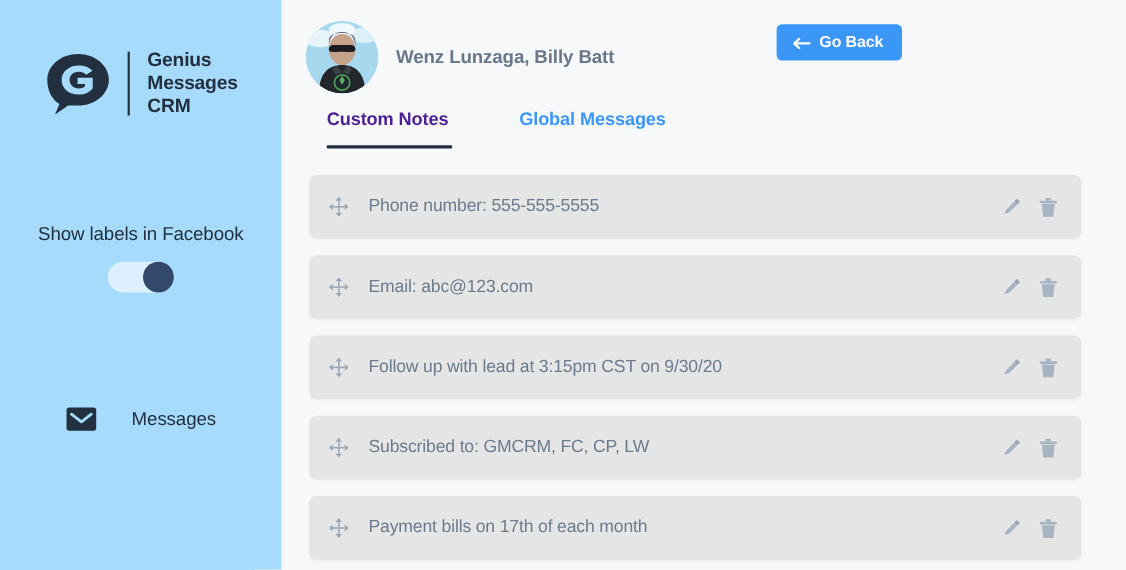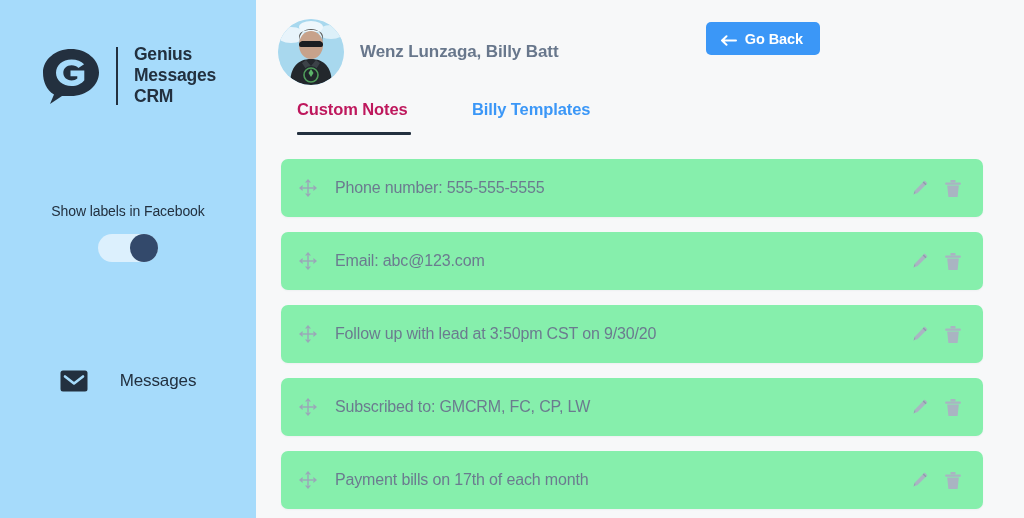--- a/index.html
+++ b/index.html
@@ -68,21 +68,21 @@
 
   .toggle-section {
     position: absolute;
     left: 0;
     top: 203px;
     width: 256px;
     text-align: center;
   }
 
   .toggle-label {
-    font-size: 14px;
+    font-size: 17px;
     color: #22303f;
     letter-spacing: -0.1px;
   }
 
   .toggle-switch {
     margin: 15px auto 0 auto;
     width: 60px;
     height: 28px;
     border-radius: 14px;
     background: #dcf0fd;
@@ -204,21 +204,21 @@
     font-size: 16.5px;
     font-weight: bold;
     letter-spacing: -0.1px;
     cursor: pointer;
     background: none;
     border: none;
     font-family: "Liberation Sans", sans-serif;
     padding: 0;
   }
 
-  .tab-notes { left: 41px; color: #be185d; }
+  .tab-notes { left: 41px; color: #4c1d95; }
   .tab-templates { left: 216px; color: #3b97f7; }
 
   .tab-underline {
     position: absolute;
     left: 41px;
     top: 32px;
     width: 114px;
     height: 3px;
     background: #23303f;
     border-radius: 1px;
@@ -227,21 +227,21 @@
   
   .note-list {
     position: absolute;
     left: 25px;
     top: 159px;
     width: 702px;
   }
 
   .note-row {
     height: 58px;
-    background: #86efac;
+    background: #e5e5e5;
     border-radius: 7px;
     margin-bottom: 15px;
     display: flex;
     align-items: center;
     position: relative;
     box-shadow: 0 1px 2px rgba(40,60,90,0.045);
   }
 
   .drag-handle {
     width: 18px;
@@ -357,21 +357,21 @@
           <svg width="16" height="11" viewBox="0 0 16 11" xmlns="http://www.w3.org/2000/svg">
             <path d="M1 5.5 L15 5.5 M1 5.5 L5.5 1.3 M1 5.5 L5.5 9.7" fill="none" stroke="#ffffff" stroke-width="2" stroke-linecap="round" stroke-linejoin="round"></path>
           </svg>
         </span>
         <span>Go Back</span>
       </button>
     </div>
 
     <div class="tabs">
       <button class="tab tab-notes">Custom Notes</button>
-      <button class="tab tab-templates">Billy Templates</button>
+      <button class="tab tab-templates">Global Messages</button>
       <span class="tab-underline"></span>
     </div>
 
     <div class="note-list">
 
       <div class="note-row">
         <span class="drag-handle">
           <svg width="18" height="18" viewBox="0 0 18 18" xmlns="http://www.w3.org/2000/svg">
             <g fill="#9aa7b8">
               <path d="M9 0 L12 3.6 L6 3.6 Z"></path>
@@ -440,21 +440,21 @@
             <g fill="#9aa7b8">
               <path d="M9 0 L12 3.6 L6 3.6 Z"></path>
                 <path d="M9 18 L12 14.4 L6 14.4 Z"></path>
               <path d="M0 9 L3.6 6 L3.6 12 Z"></path>
                 <path d="M18 9 L14.4 6 L14.4 12 Z"></path>
               <rect x="8.3" y="3.6" width="1.4" height="10.8"></rect>
                 <rect x="3.6" y="8.3" width="10.8" height="1.4"></rect>
             </g>
           </svg>
         </span>
-        <span class="note-text">Follow up with lead at 3:50pm CST on 9/30/20</span>
+        <span class="note-text">Follow up with lead at 3:15pm CST on 9/30/20</span>
         <span class="row-actions">
           <button class="icon-btn">
             <svg width="18" height="19" viewBox="0 0 18 19" xmlns="http://www.w3.org/2000/svg">
               <path d="M13.6 1.4 L16.4 4.2 L6.6 14 L2.6 15.4 L4 11.4 Z" fill="#a9b4c2"></path>
               <path d="M12.2 2.9 L15.0 5.7" stroke="#8e9bab" stroke-width="1.4"></path>
               <path d="M2.6 15.4 L4.3 13.7 L4.0 11.4 Z" fill="#8e9bab"></path>
             </svg>
           </button>
           <button class="icon-btn">
             <svg width="18" height="19" viewBox="0 0 18 19" xmlns="http://www.w3.org/2000/svg">

